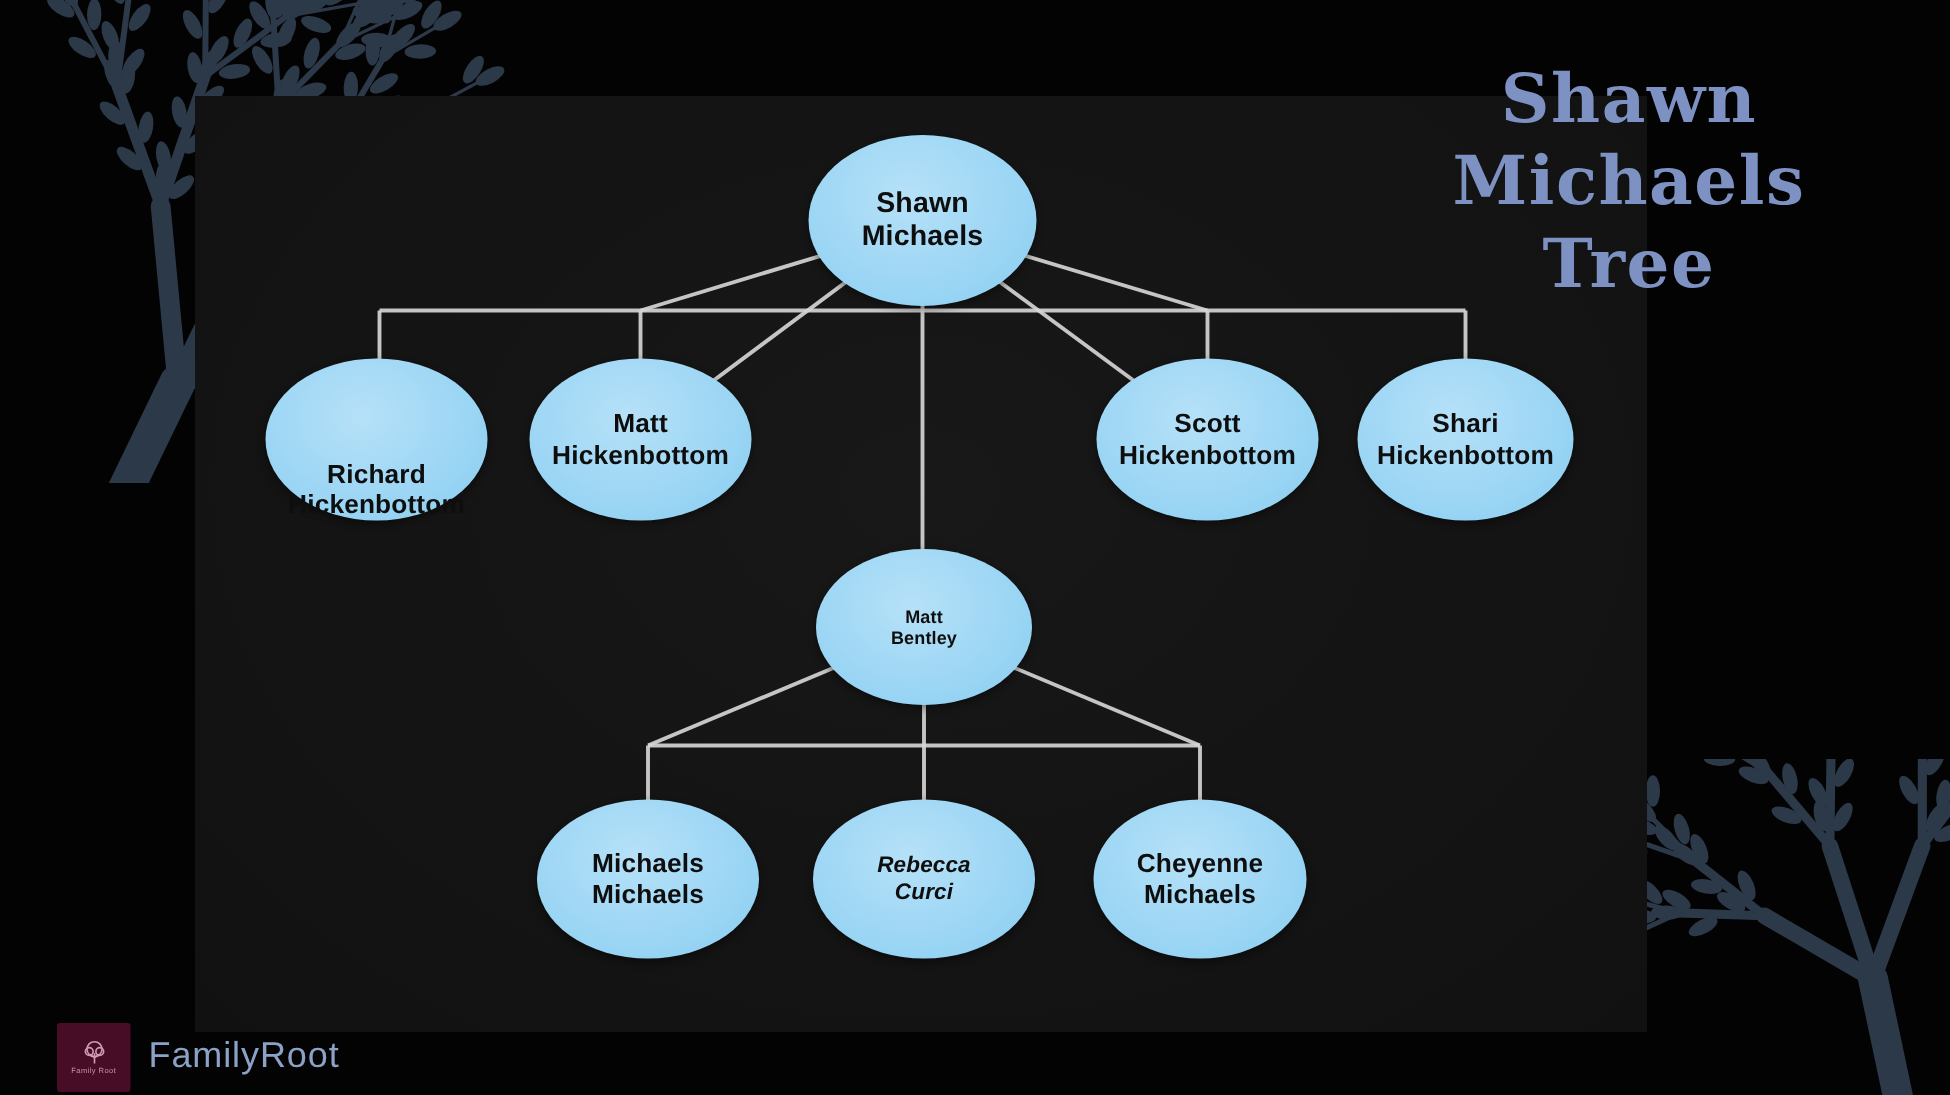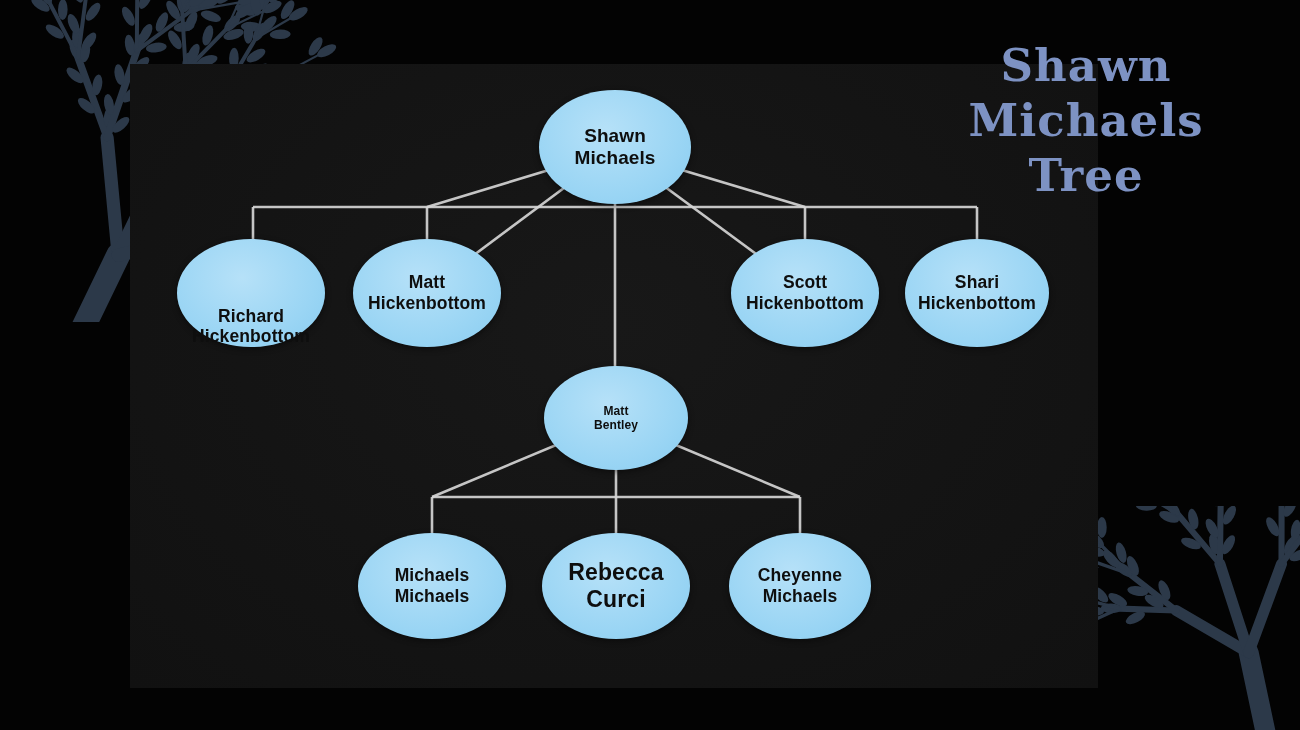--- a/index.html
+++ b/index.html
@@ -507,33 +507,47 @@
           <div>Bentley</div>
         </div>
       </div>
       <div class="node" style="left: 358px; top: 533px; width: 148px; height: 106px;">
         <div class="node-label" style="font-size: 17.5px;">
           <div>Michaels</div>
           <div>Michaels</div>
         </div>
       </div>
       <div class="node" style="left: 542px; top: 533px; width: 148px; height: 106px;">
-        <div class="node-label" style="font-size: 23px;">
+        <div class="node-label" style="font-size: 15px; font-style: italic;">
           <div>Rebecca</div>
           <div>Curci</div>
         </div>
       </div>
       <div class="node" style="left: 729px; top: 533px; width: 142px; height: 106px;">
         <div class="node-label" style="font-size: 17.5px; text-align: center;">
           <div>Cheyenne</div>
           <div>Michaels</div>
         </div>
       </div>
     </div>
 
   <div class="poster-title" id="poster-title">
       <div>Shawn</div>
       <div>Michaels</div>
       <div>Tree</div>
     </div>
 
+  <div class="footer">
+    <div class="logo">
+      <svg width="22" height="18" viewBox="0 0 22 18">
+        <g fill="none" stroke="#cf9bb0" stroke-width="1.1">
+          <circle cx="11" cy="6.5" r="5"></circle>
+          <circle cx="7.5" cy="8" r="2.6"></circle>
+          <circle cx="14.5" cy="8" r="2.6"></circle>
+          <path d="M11 9 L11 16 M11 12 L8 10 M11 12 L14 10"></path>
+        </g>
+      </svg>
+      <div class="logo-caption">Family Root</div>
+    </div>
+    <div class="brand-name">FamilyRoot</div>
+  </div>
 
 </div>
 
 </body></html>

